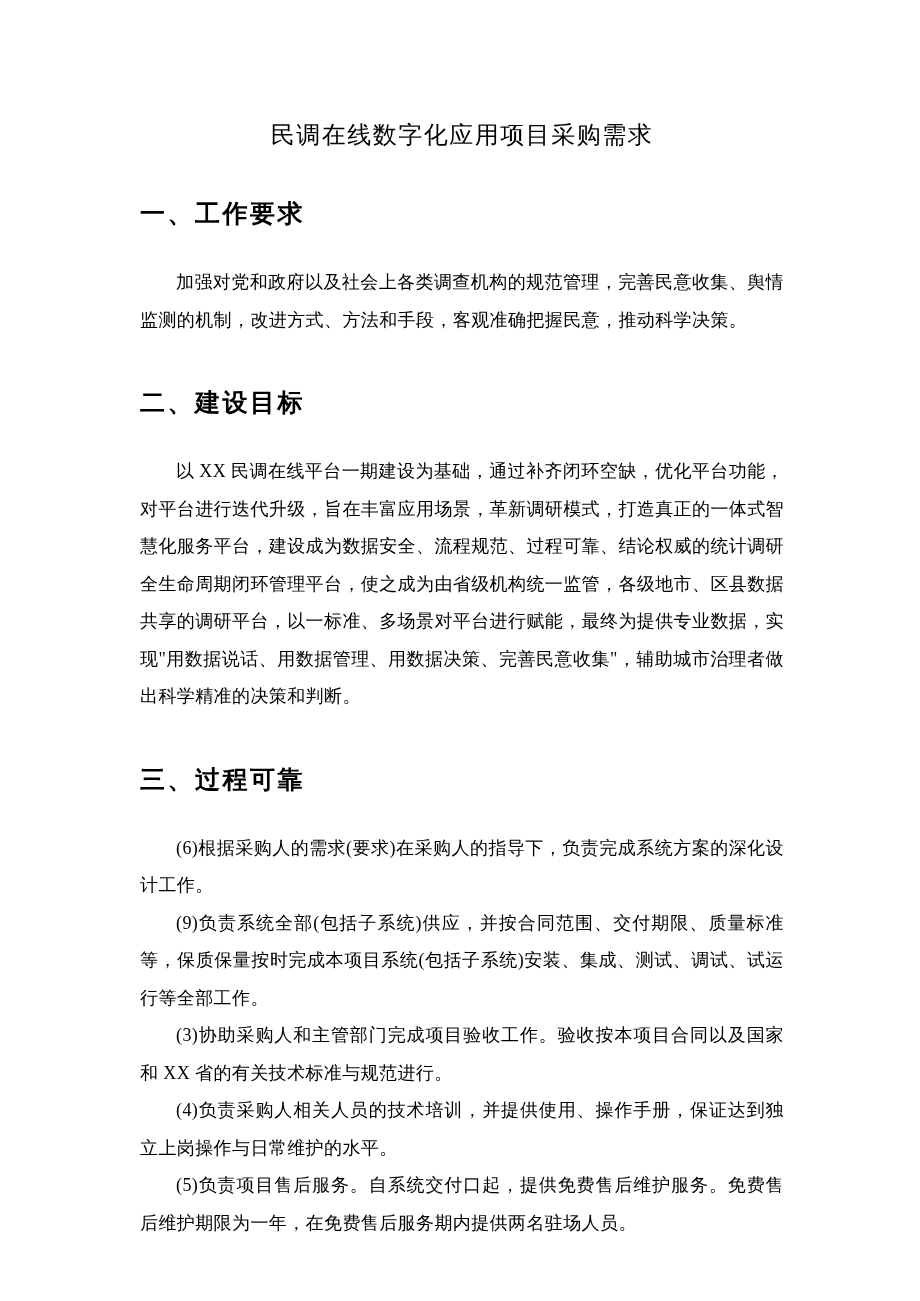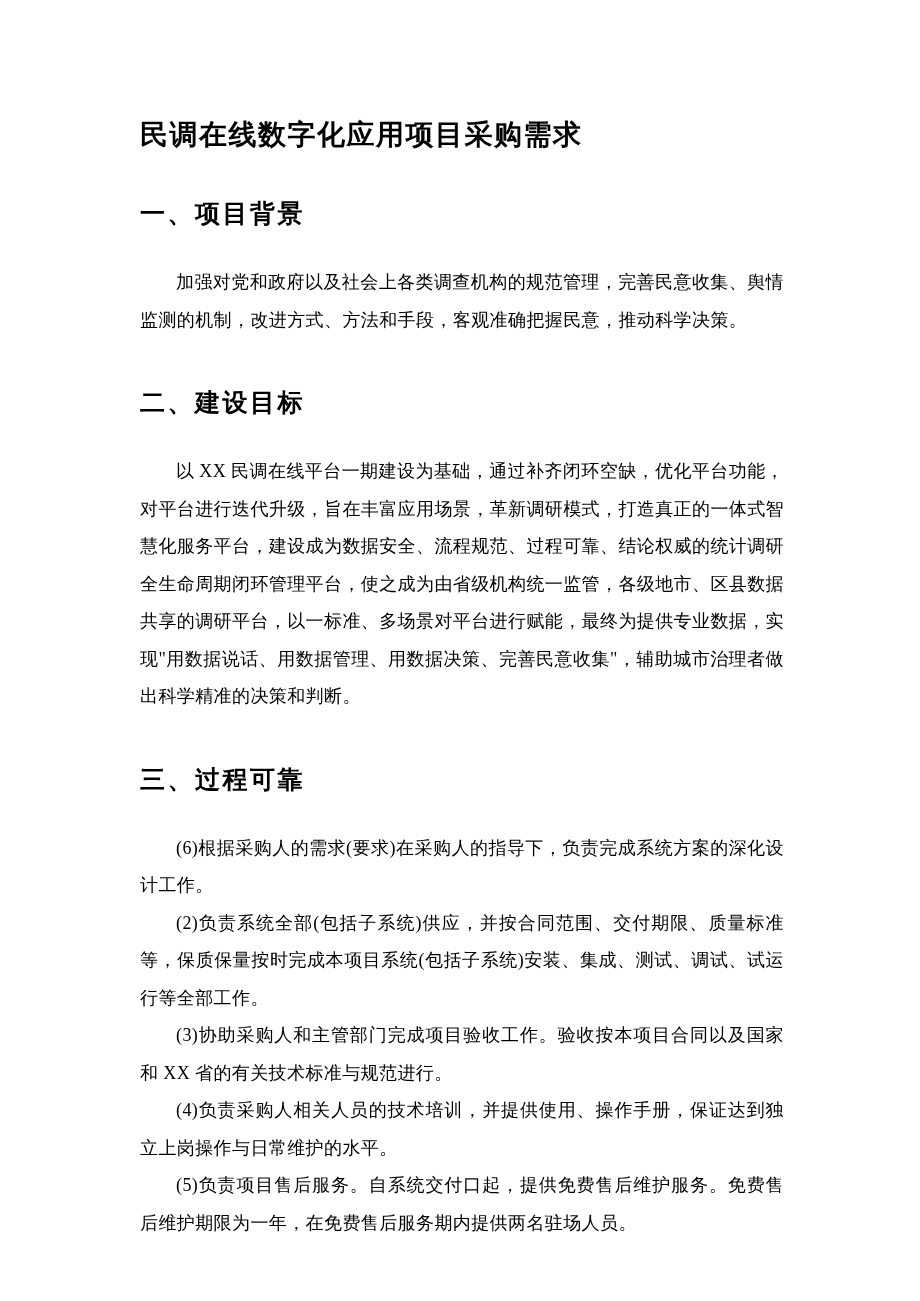--- a/index.html
+++ b/index.html
@@ -13,22 +13,23 @@
     font-family: "Liberation Serif", "DejaVu Serif", serif;
     color: #000000;
   }
   .page {
     width: 920px;
     height: 1301px;
     background: #ffffff;
     padding: 120px 136px 40px 140px;
   }
   .doc-title {
-    font-size: 28px;
-    font-weight: bold;
+    text-align: center;
+    font-size: 24px;
+    font-weight: normal;
     letter-spacing: 1.5px;
     margin-bottom: 10px;
     line-height: 30px;
   }
   .section-heading {
     font-size: 25px;
     font-weight: bold;
     letter-spacing: 2.5px;
     margin-top: 48px;
     margin-bottom: 34px;
@@ -44,31 +45,31 @@
   section { display: block; }
 </style>
 </head>
 <body>
 
 <div class="page">
 
   <h1 class="doc-title">民调在线数字化应用项目采购需求</h1>
 
   <section>
-    <h2 class="section-heading">一、项目背景</h2>
+    <h2 class="section-heading">一、工作要求</h2>
     <p class="para">加强对党和政府以及社会上各类调查机构的规范管理，完善民意收集、舆情监测的机制，改进方式、方法和手段，客观准确把握民意，推动科学决策。</p>
   </section>
 
   <section>
     <h2 class="section-heading">二、建设目标</h2>
     <p class="para">以 XX 民调在线平台一期建设为基础，通过补齐闭环空缺，优化平台功能，对平台进行迭代升级，旨在丰富应用场景，革新调研模式，打造真正的一体式智慧化服务平台，建设成为数据安全、流程规范、过程可靠、结论权威的统计调研全生命周期闭环管理平台，使之成为由省级机构统一监管，各级地市、区县数据共享的调研平台，以一标准、多场景对平台进行赋能，最终为提供专业数据，实现"用数据说话、用数据管理、用数据决策、完善民意收集"，辅助城市治理者做出科学精准的决策和判断。</p>
   </section>
 
   <section>
     <h2 class="section-heading">三、过程可靠</h2>
     <p class="para">(6)根据采购人的需求(要求)在采购人的指导下，负责完成系统方案的深化设计工作。</p>
-    <p class="para">(2)负责系统全部(包括子系统)供应，并按合同范围、交付期限、质量标准等，保质保量按时完成本项目系统(包括子系统)安装、集成、测试、调试、试运行等全部工作。</p>
+    <p class="para">(9)负责系统全部(包括子系统)供应，并按合同范围、交付期限、质量标准等，保质保量按时完成本项目系统(包括子系统)安装、集成、测试、调试、试运行等全部工作。</p>
     <p class="para">(3)协助采购人和主管部门完成项目验收工作。验收按本项目合同以及国家和 XX 省的有关技术标准与规范进行。</p>
     <p class="para">(4)负责采购人相关人员的技术培训，并提供使用、操作手册，保证达到独立上岗操作与日常维护的水平。</p>
     <p class="para">(5)负责项目售后服务。自系统交付口起，提供免费售后维护服务。免费售后维护期限为一年，在免费售后服务期内提供两名驻场人员。</p>
   </section>
 
 </div>
 
 </body></html>

